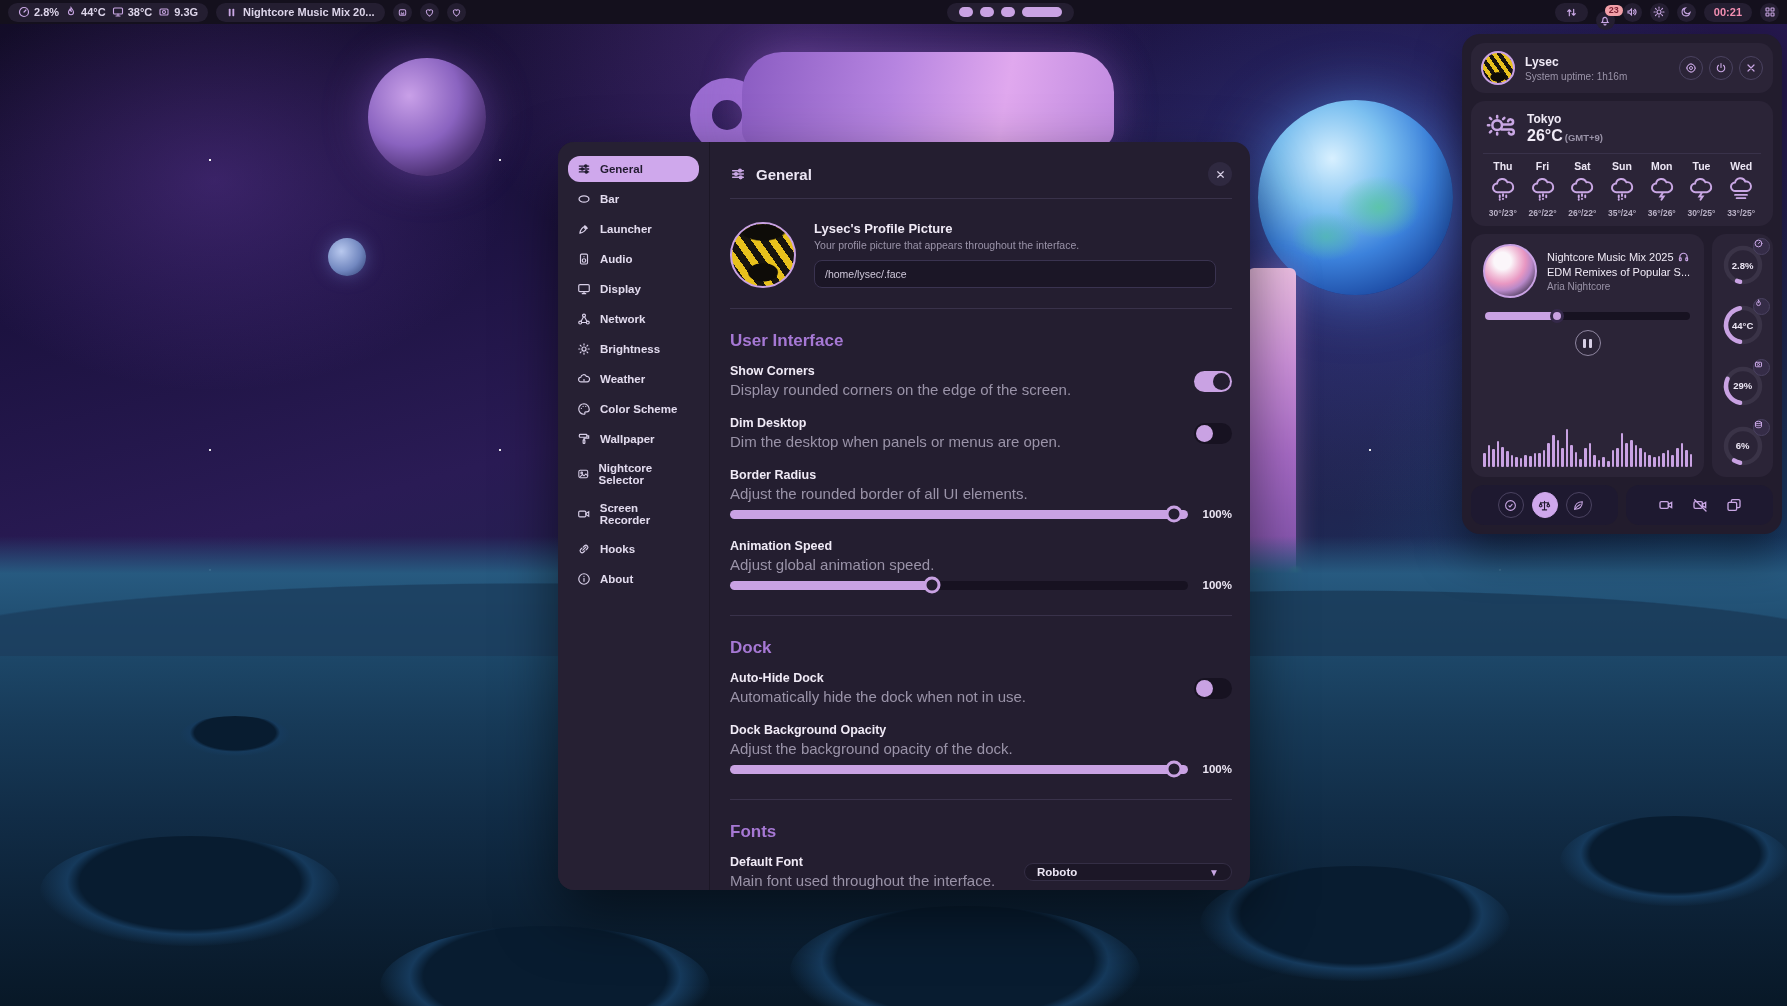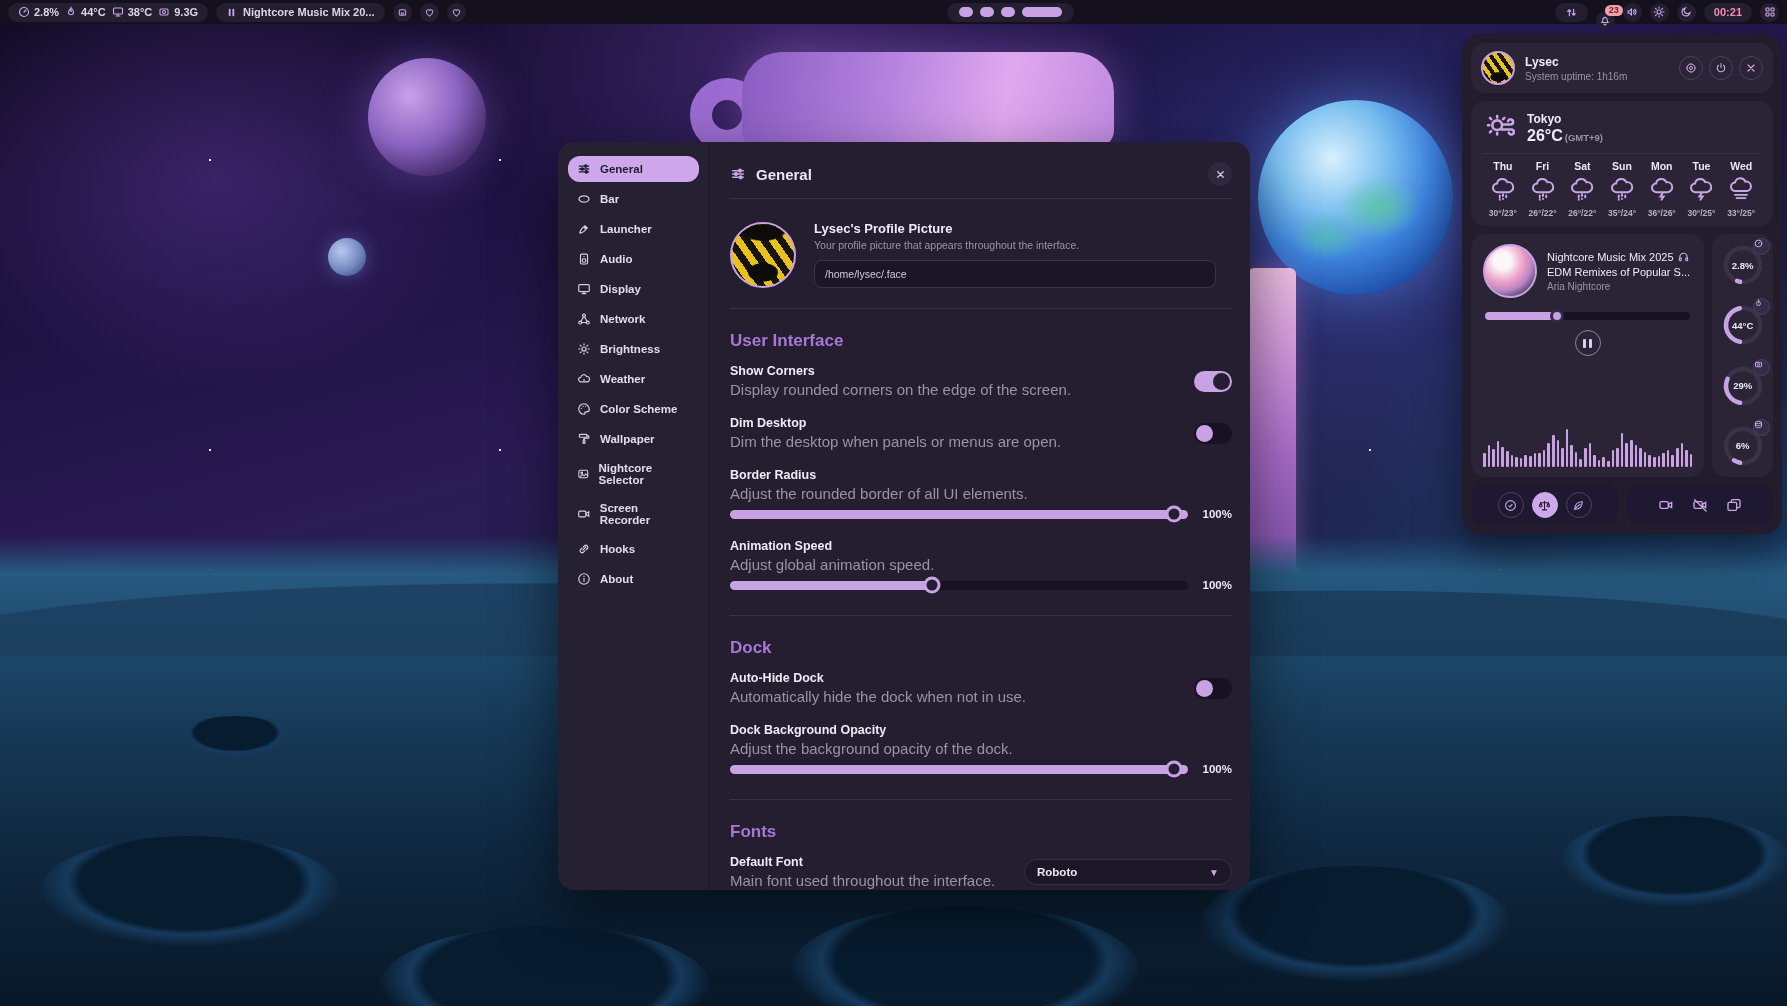--- a/index.html
+++ b/index.html
@@ -117,21 +117,21 @@
     border-radius:50%; background:#241e30; }
   .toggle.off { background:#171221; }
   .toggle.off .knob { position:absolute; left:2px; top:2px; width:17px; height:17px;
     border-radius:50%; background:#c9a2e3; }
   .slider-row { display:flex; align-items:center; gap:10px; padding:4px 0 10px 0; }
   .track { position:relative; flex:1; height:9px; border-radius:5px; background:#171221; }
   .fill { position:absolute; left:0; top:0; bottom:0; border-radius:5px; background:#c9a2e3; }
   .knob2 { position:absolute; top:50%; transform:translate(-50%,-50%); width:17px; height:17px;
     border-radius:50%; background:#241e30; border:3px solid #c9a2e3; }
   .pct { color:#ece6f4; font-size:11.5px; font-weight:bold; width:34px; text-align:right; }
-  .dropdown { width:208px; height:26px; background:#1c1727; border:1px solid #342e45; border-radius:13px;
+  .dropdown { width:208px; height:18px; background:#1c1727; border:1px solid #342e45; border-radius:13px;
     display:flex; align-items:center; padding:0 12px; color:#ece6f4; font-size:11.5px; font-weight:bold; }
   .dropdown .chev { margin-left:auto; color:#c9a7e4; font-size:10px; }
 
   
   .panel { position:absolute; left:1462px; top:34px; width:320px; height:500px; background:#221c2d;
     border-radius:18px; box-shadow:0 18px 44px rgba(0,0,0,.5); padding:9px; z-index:40;
     display:flex; flex-direction:column; gap:8px; }
   .card { background:#2b2437; border-radius:14px; }
   .u-card { display:flex; align-items:center; gap:10px; padding:8px 10px; }
   .avatar-sm { width:34px; height:34px; border-radius:50%; border:2px solid #c9a2e3; flex:none;

